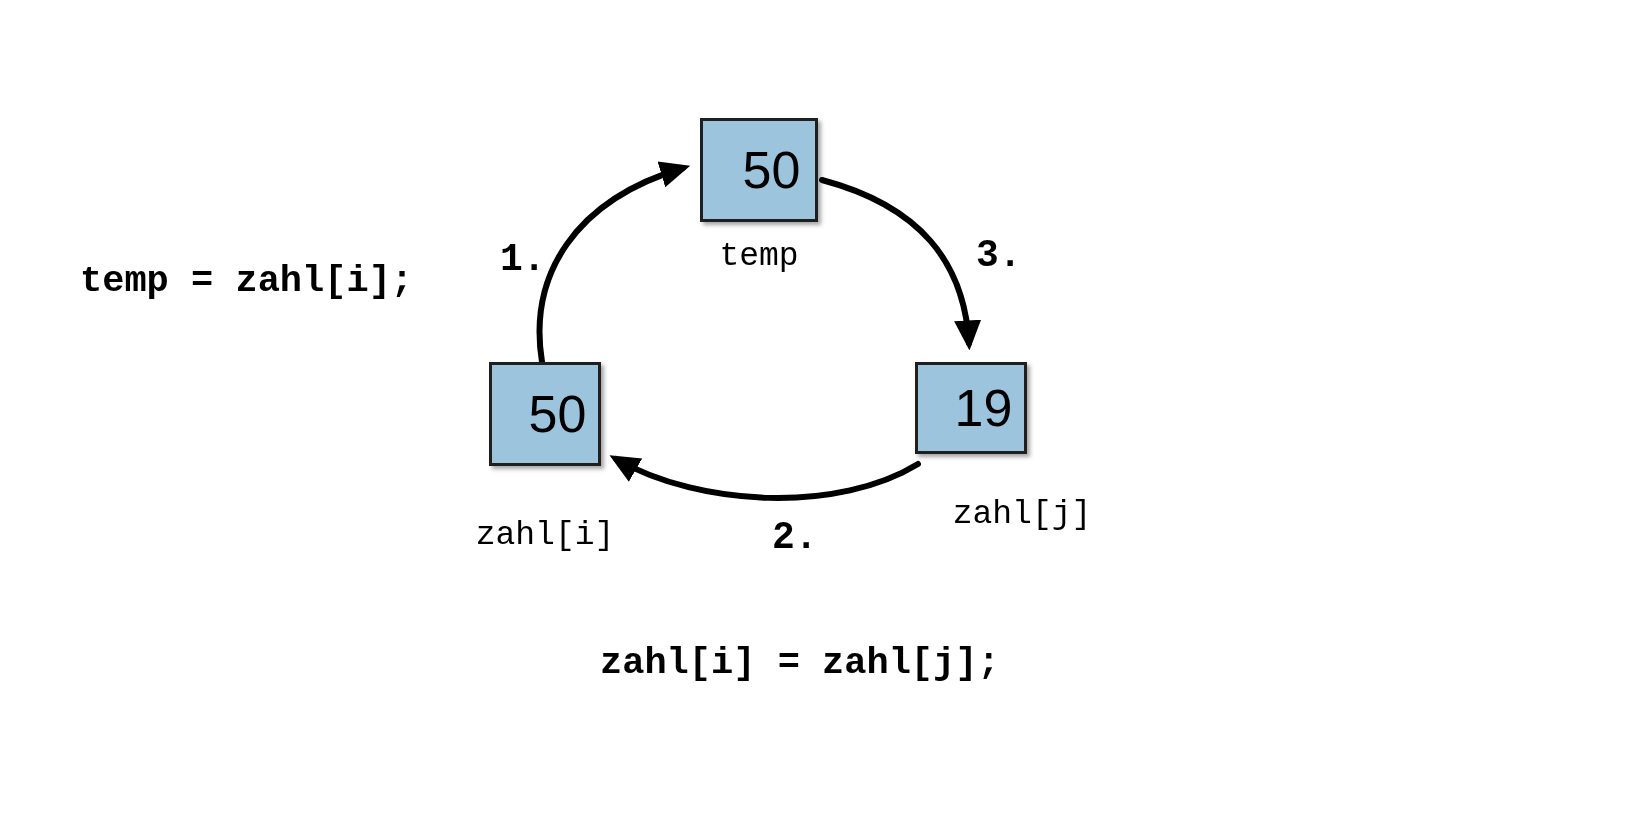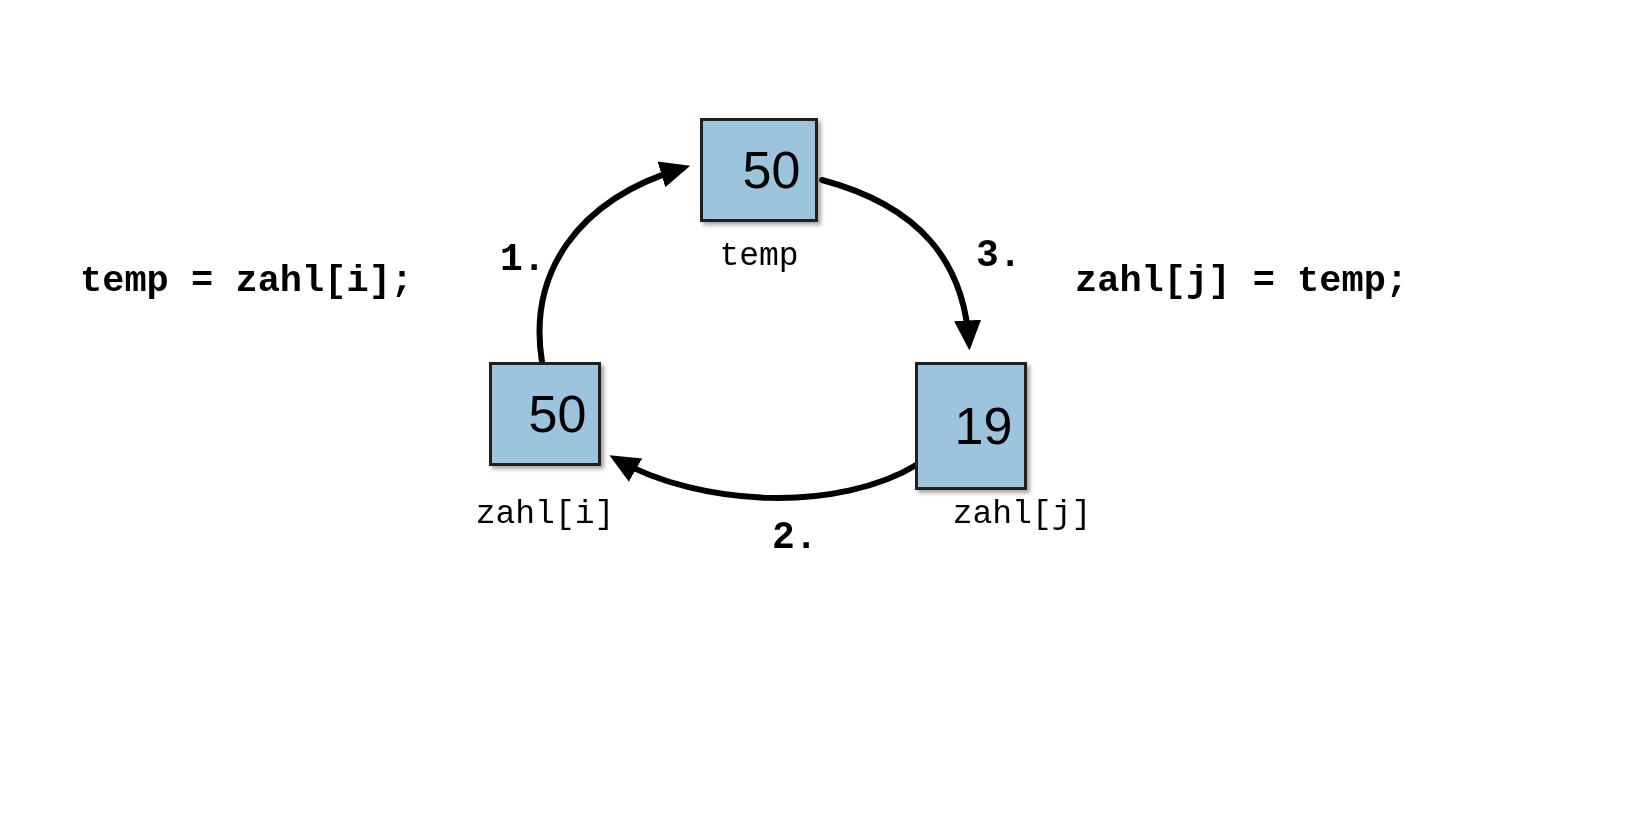--- a/index.html
+++ b/index.html
@@ -70,24 +70,24 @@
     position: absolute;
     left: 0; top: 0;
     width: 1652px;
     height: 816px;
     pointer-events: none;
   }
 
   
   #box-temp   { left: 700px; top: 118px; width: 118px; height: 104px; }
   #box-zahl-i { left: 489px; top: 362px; width: 112px; height: 104px; }
-  #box-zahl-j { left: 915px; top: 362px; width: 112px; height: 128px; }
+  #box-zahl-j { left: 915px; top: 362px; width: 112px; height: 92px; }
 
   #label-temp   { left: 759px; top: 238px; }
-  #label-zahl-i { left: 545px; top: 496px; }
+  #label-zahl-i { left: 545px; top: 517px; }
   #label-zahl-j { left: 1022px; top: 496px; }
 
   #code-step-1 { left: 80px;  top: 234px; }
   #code-step-3 { left: 1075px; top: 234px; }
   #code-step-2 { left: 600px; top: 616px; }
 
   #num-step-1 { left: 500px; top: 238px; }
   #num-step-3 { left: 976px; top: 234px; }
   #num-step-2 { left: 772px; top: 516px; }
 </style>
@@ -120,15 +120,15 @@
   <div class="value-box" id="box-zahl-j">
     <span class="value">19</span>
   </div>
   <div class="node-label" id="label-zahl-j">zahl[j]</div>
 
   <div class="step-number" id="num-step-1">1.</div>
   <div class="step-number" id="num-step-2">2.</div>
   <div class="step-number" id="num-step-3">3.</div>
 
   <div class="code-text" id="code-step-1">temp = zahl[i];</div>
-  <div class="code-text" id="code-step-3">zahl[j] = temp;</div>
+  <div class="code-text" id="code-step-2">zahl[i] = zahl[j];</div>
 
 </div>
 
 </body></html>

